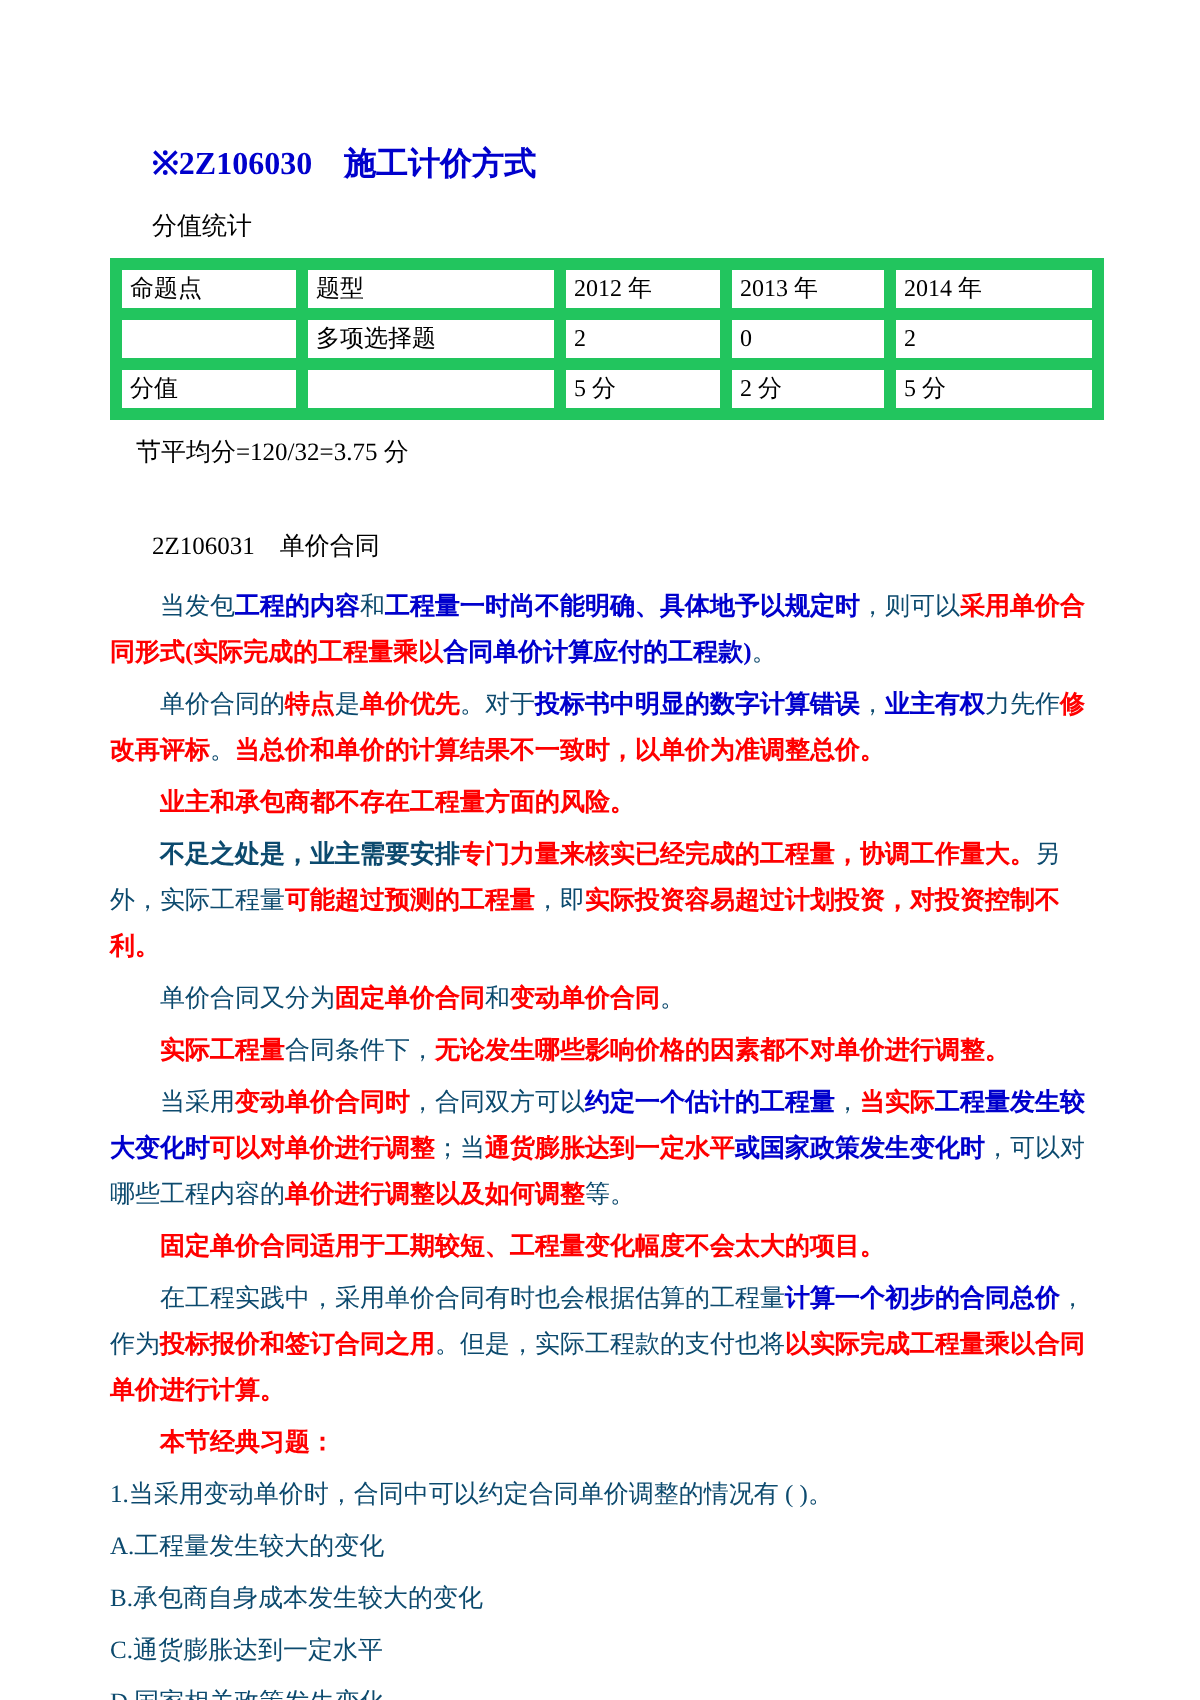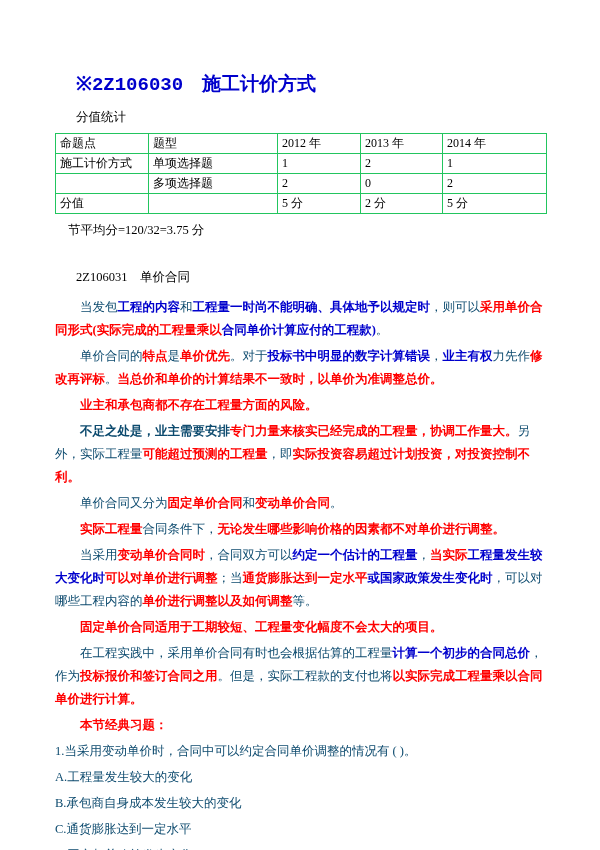--- a/index.html
+++ b/index.html
@@ -4,27 +4,27 @@
 <style>
   * { margin:0; padding:0; box-sizing:border-box; }
   html,body { background:#ffffff; }
   body {
     width:600px; height:850px; overflow:hidden;
     font-family:"Liberation Serif","DejaVu Serif",serif;
     color:#000;
   }
   .page { padding:70px 48px 0 55px; }
   .doc-title {
-    color:var(--c-blue,#0000CC); font-weight:bold; font-size:19px;
-    margin:0 0 12px 21px; white-space:pre-wrap;font-family:Liberation Mono, monospace;
+    color:var(--c-blue,#0000CC); font-weight:bold; font-size:16px;
+    margin:0 0 12px 21px; white-space:pre-wrap;
   }
   .subtitle { font-size:12.5px; margin:0 0 7px 21px; }
   table { border-collapse:collapse; width:491px; font-size:12px; table-layout:fixed; }
   th,td {
-    border:1px solid #22c55e; padding:1px 4px; height:18px;
+    border:6px solid #22c55e; padding:1px 4px; height:18px;
     font-weight:normal; text-align:left; overflow:hidden; white-space:nowrap;
   }
   .note { font-size:12.5px; margin:8px 0 0 13px; }
   .section-title { font-weight:normal; font-size:12.5px; margin:30px 0 10px 21px; white-space:pre-wrap; }
   .para { font-size:12.5px; line-height:23px; margin:3px 0; }
   .para.indent { text-indent:25px; }
   .para.q { }
   .c-k { color:#0c4a6e; }
   .c-r { color:var(--c-red,#FF0000); }
   .c-b { color:var(--c-blue,#0000CC); }
@@ -50,27 +50,20 @@
     <thead>
       <tr>
           <th>命题点</th>
           <th>题型</th>
           <th>2012 年</th>
           <th>2013 年</th>
           <th>2014 年</th>
         </tr>
     </thead>
     <tbody>
-        <tr>
-          <td>施工计价方式</td>
-          <td>单项选择题</td>
-          <td>1</td>
-          <td>2</td>
-          <td>1</td>
-        </tr>
         <tr>
           <td></td>
           <td>多项选择题</td>
           <td>2</td>
           <td>0</td>
           <td>2</td>
         </tr>
         <tr>
           <td>分值</td>
           <td></td>

